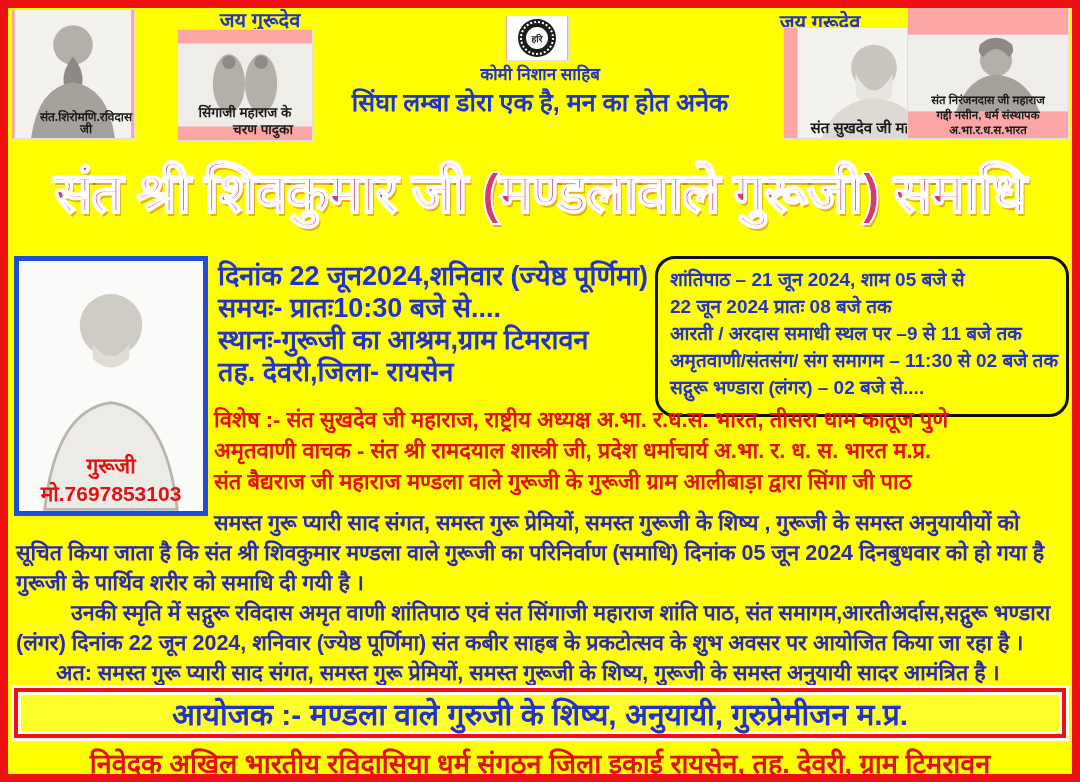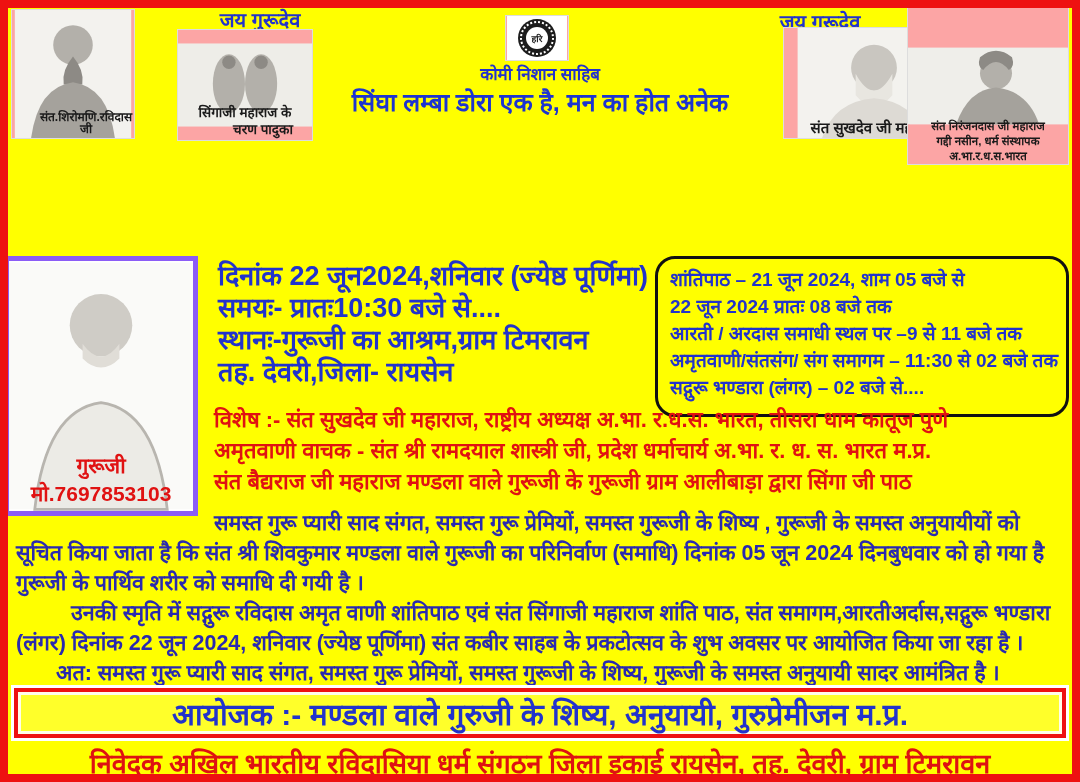--- a/index.html
+++ b/index.html
@@ -16,21 +16,21 @@
   .jai{font-size:20px;font-weight:bold;color:#2233cc;text-align:center;}
   .couplet{font-size:25px;font-weight:bold;color:#1d34d0;text-align:center;white-space:nowrap;}
   .logo-cap{font-size:17px;font-weight:bold;color:#2233cc;text-align:center;}
   .main-title{
     left:0;right:0;top:152px;text-align:center;white-space:nowrap;
     font-size:56px;font-weight:bold;color:#d63a72;
     -webkit-text-stroke:2px #ffffff;
     text-shadow:2px 3px 0 rgba(190,20,70,.35);
     letter-spacing:-1px;
   }
-  .guru-box{left:4px;top:256px;width:194px;height:260px;background:#fff;border:5px solid #8b5cf6;box-sizing:border-box;}
+  .guru-box{left:14px;top:256px;width:194px;height:260px;background:#fff;border:5px solid #1d4ed8;box-sizing:border-box;}
   .guru-box svg{display:block;width:100%;height:100%;}
   .guru-cap{position:absolute;bottom:4px;left:0;right:0;text-align:center;color:#e01212;font-weight:bold;font-size:21px;}
   .event{left:218px;top:260px;width:440px;font-size:27px;font-weight:bold;color:#2233cc;line-height:32px;white-space:nowrap;}
   .sched{
     left:655px;top:256px;width:414px;height:161px;box-sizing:border-box;
     border:3px solid #111;border-radius:20px;padding:7px 12px;
     font-size:19px;font-weight:bold;color:#2233cc;line-height:27px;white-space:nowrap;overflow:hidden;
   }
   .vishesh{left:214px;top:404px;width:860px;font-size:22px;font-weight:bold;color:#e01212;line-height:31px;white-space:nowrap;overflow:visible;}
   .bodytxt{left:16px;top:508px;width:1048px;font-size:21.5px;font-weight:bold;color:#2a2ab0;line-height:30px;}
@@ -95,32 +95,33 @@
   <div class="abs photo-box" style="left:784px;top:28px;width:180px;height:110px;text-decoration:underline;">
     <svg viewBox="0 0 100 72">
       <rect width="100" height="72" fill="#f3f2ee"></rect>
       <circle cx="50" cy="26" r="15" fill="#c9c6c0"></circle>
       <path d="M38 30 Q50 52 62 30 L62 44 Q50 58 38 44 Z" fill="#e8e6e0"></path>
       <path d="M16 72 Q24 48 50 46 Q76 48 84 72 Z" fill="#dddad4"></path>
     </svg>
     <div class="cap" style="bottom:2px;font-size:15px;">संत सुखदेव जी महाराज</div>
   </div>
 
-  <div class="abs photo-box" style="left:908px;top:8px;width:160px;height:156px;">
+  <div class="abs photo-box" style="left:908px;top:8px;width:160px;height:130px;">
     <svg viewBox="0 0 100 48">
       <rect width="100" height="48" fill="#efeeea"></rect>
       <circle cx="55" cy="16" r="10" fill="#b3b0aa"></circle>
       <path d="M45 6 Q55 -2 65 6 Q67 12 63 14 Q55 4 47 14 Q43 12 45 6 Z" fill="#8d8a85"></path>
       <path d="M30 48 Q38 26 55 25 Q75 27 82 48 Z" fill="#a5a29c"></path>
     </svg>
     <div class="cap" style="bottom:32px;font-size:11.5px;">संत निरंजनदास जी महाराज</div>
     <div class="cap" style="bottom:17px;font-size:11.5px;">गद्दी नसीन, धर्म संस्थापक</div>
     <div class="cap" style="bottom:2px;font-size:11.5px;">अ.भा.र.ध.स.भारत</div>
   </div>
 
+  <div class="abs main-title">संत श्री शिवकुमार जी (मण्डलावाले गुरूजी) समाधि</div>
 
   <div class="abs guru-box">
     <svg viewBox="0 0 100 134">
       <rect width="100" height="134" fill="#fafaf8"></rect>
       <circle cx="50" cy="34" r="17" fill="#cfccc6"></circle>
       <path d="M40 44 Q50 58 60 44 L60 52 Q50 62 40 52 Z" fill="#e0ddd7"></path>
       <path d="M14 134 Q20 80 50 76 Q80 80 86 134 Z" fill="#ecebe6" stroke="#b8b5af" stroke-width="1.5"></path>
     </svg>
     <div class="guru-cap">गुरूजी मो.7697853103</div>
   </div>

